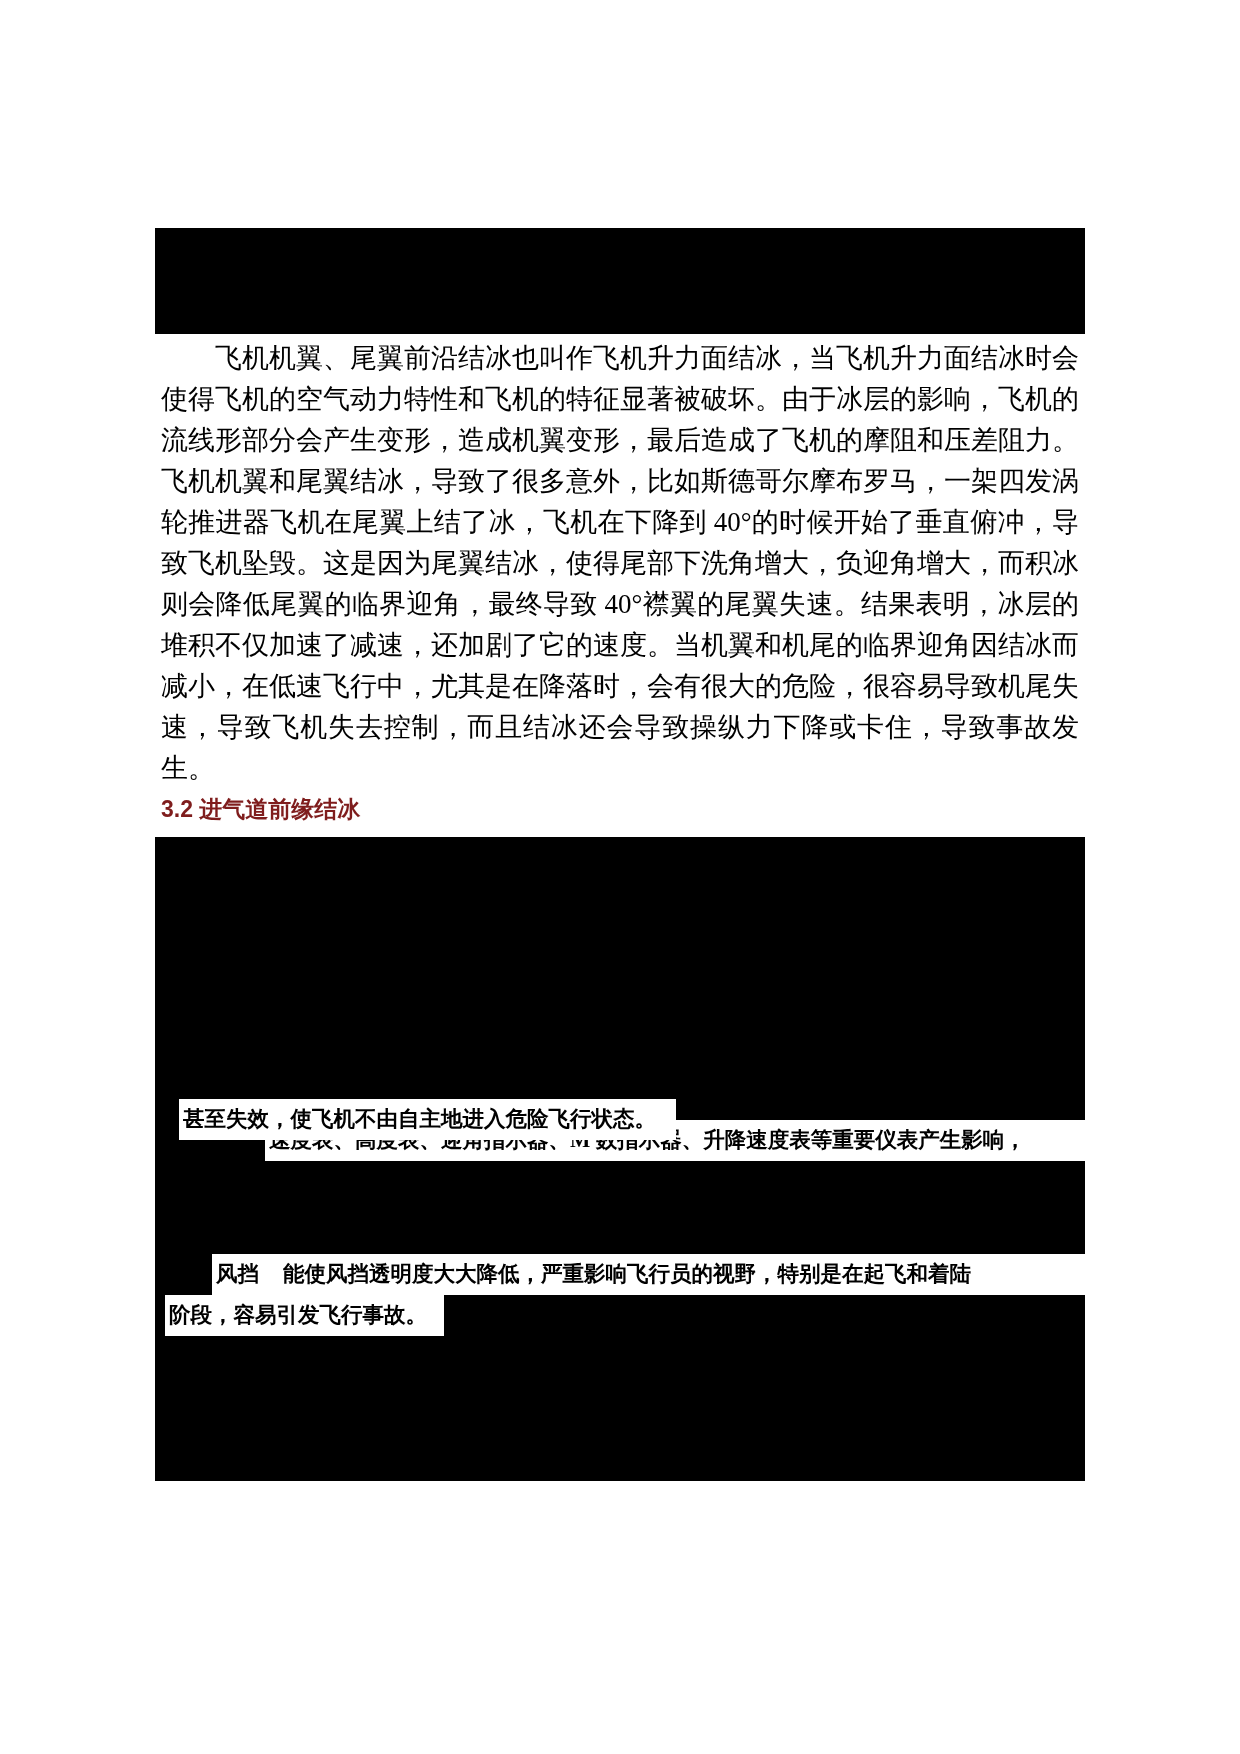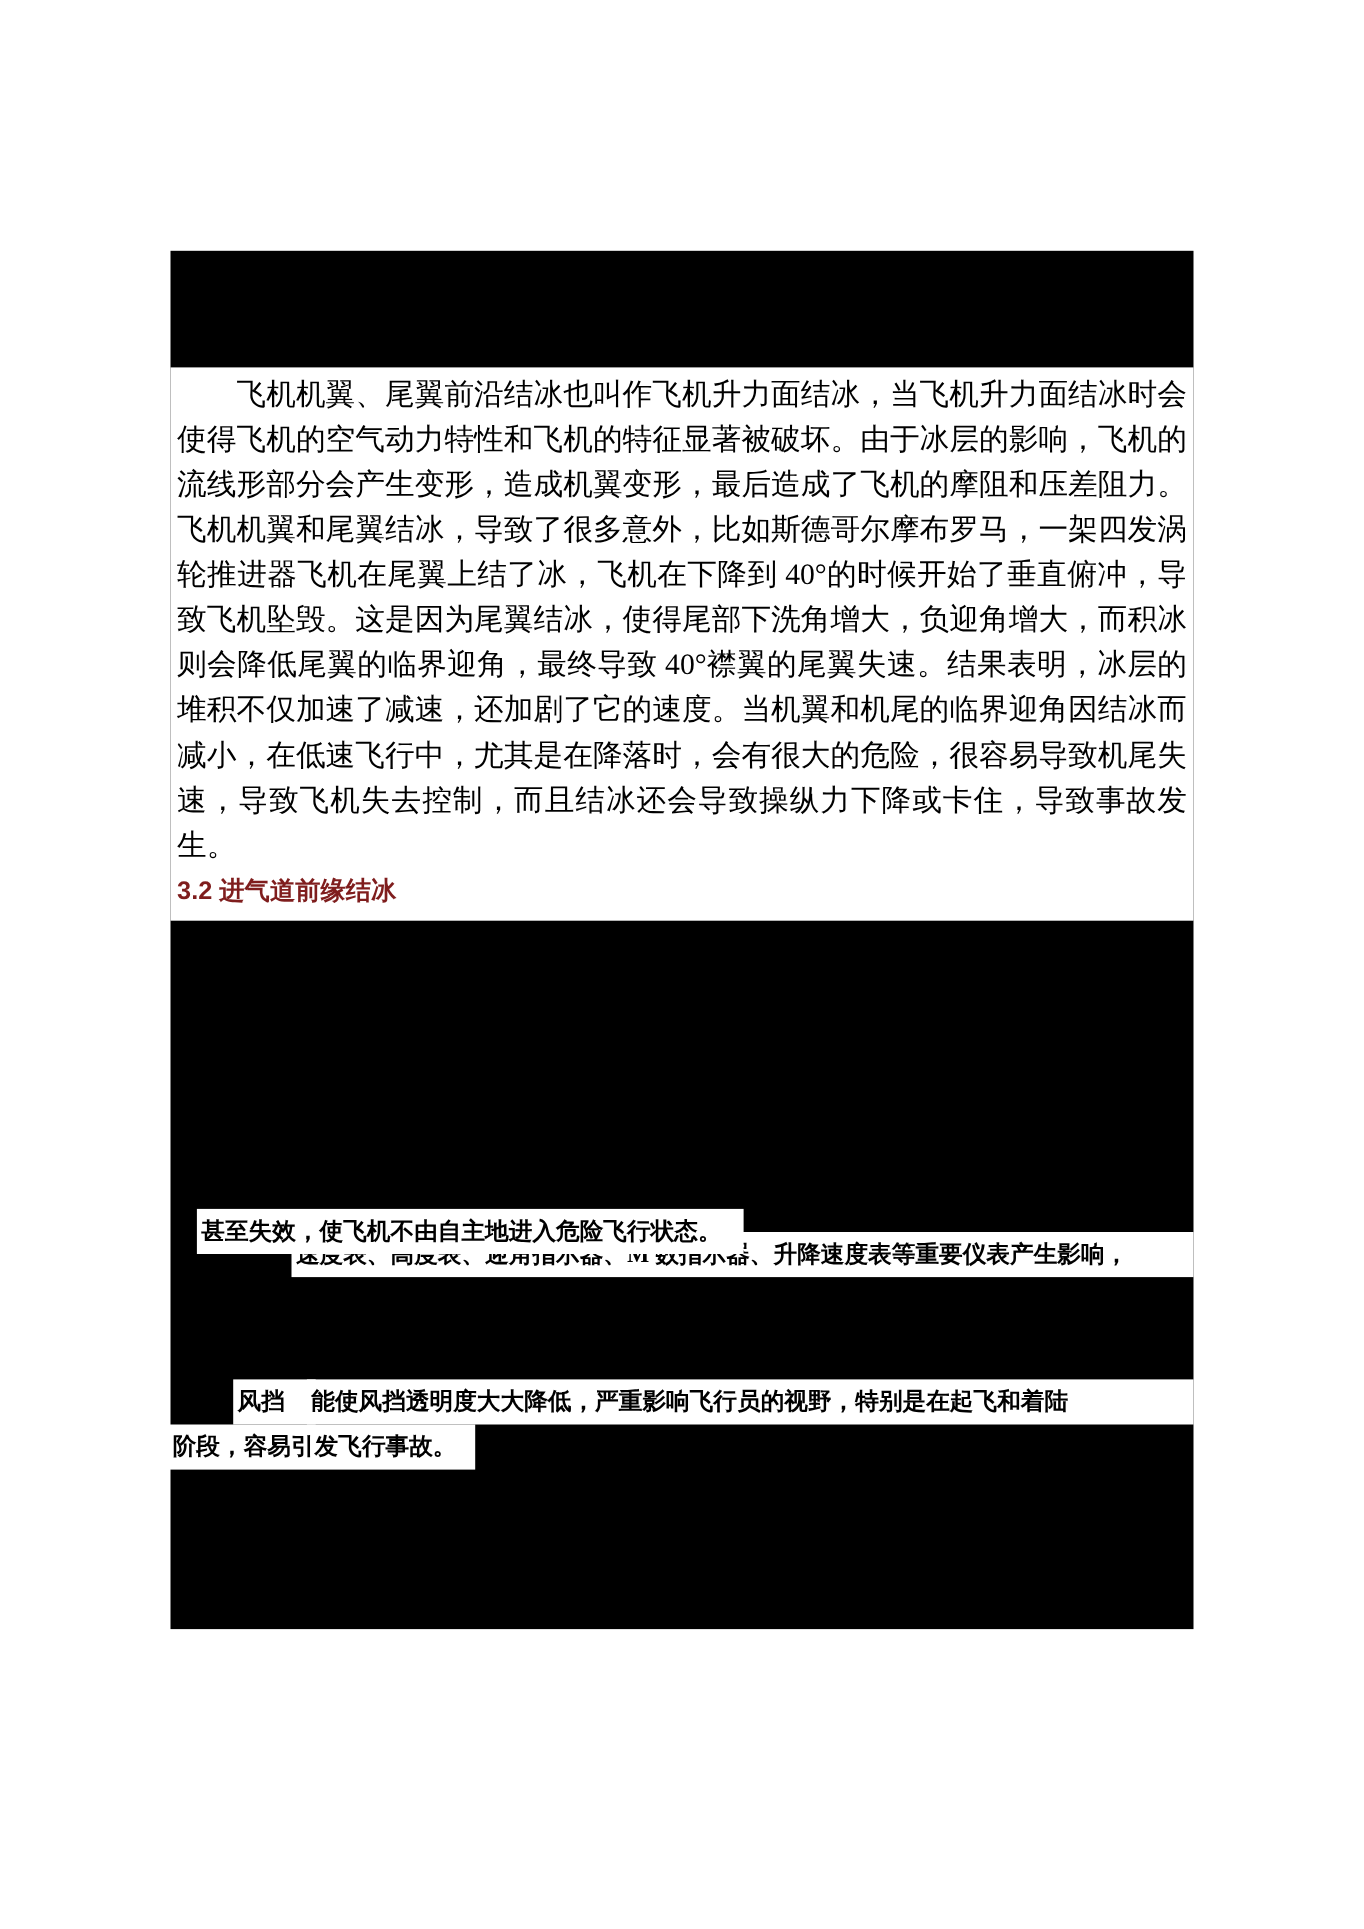--- a/index.html
+++ b/index.html
@@ -85,21 +85,21 @@
     padding: 3px 4px;
     margin-left: 24px;
   }
   #panel-wind-1 {
     left: 279px;
     top: 1254px;
     width: 806px;
     padding: 3px 4px;
   }
   #panel-wind-2 {
-    left: 153px;
+    left: 165px;
     top: 1295px;
     width: 279px;
     padding: 3px 4px;
   }
   .frag {
     font-size: 21.5px;
     line-height: 35px;
     margin: 0;
     white-space: nowrap;
     color: #000;

